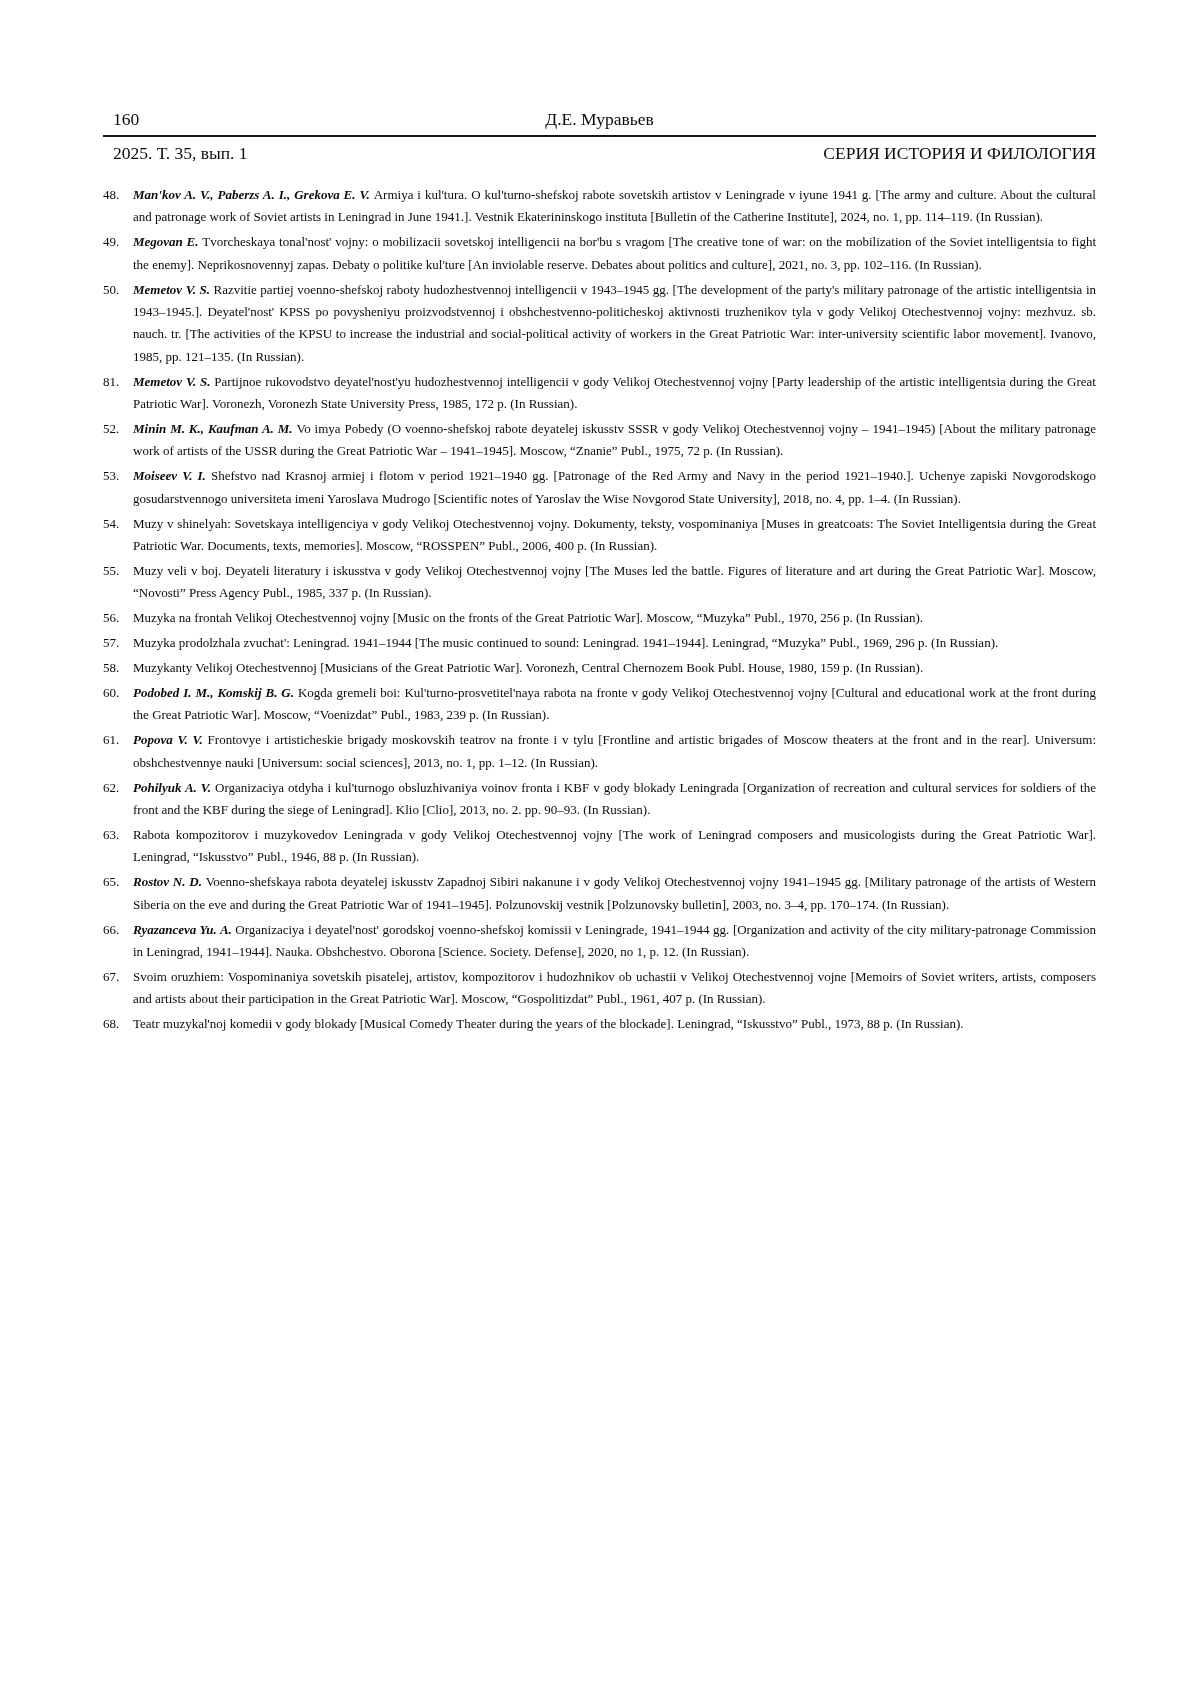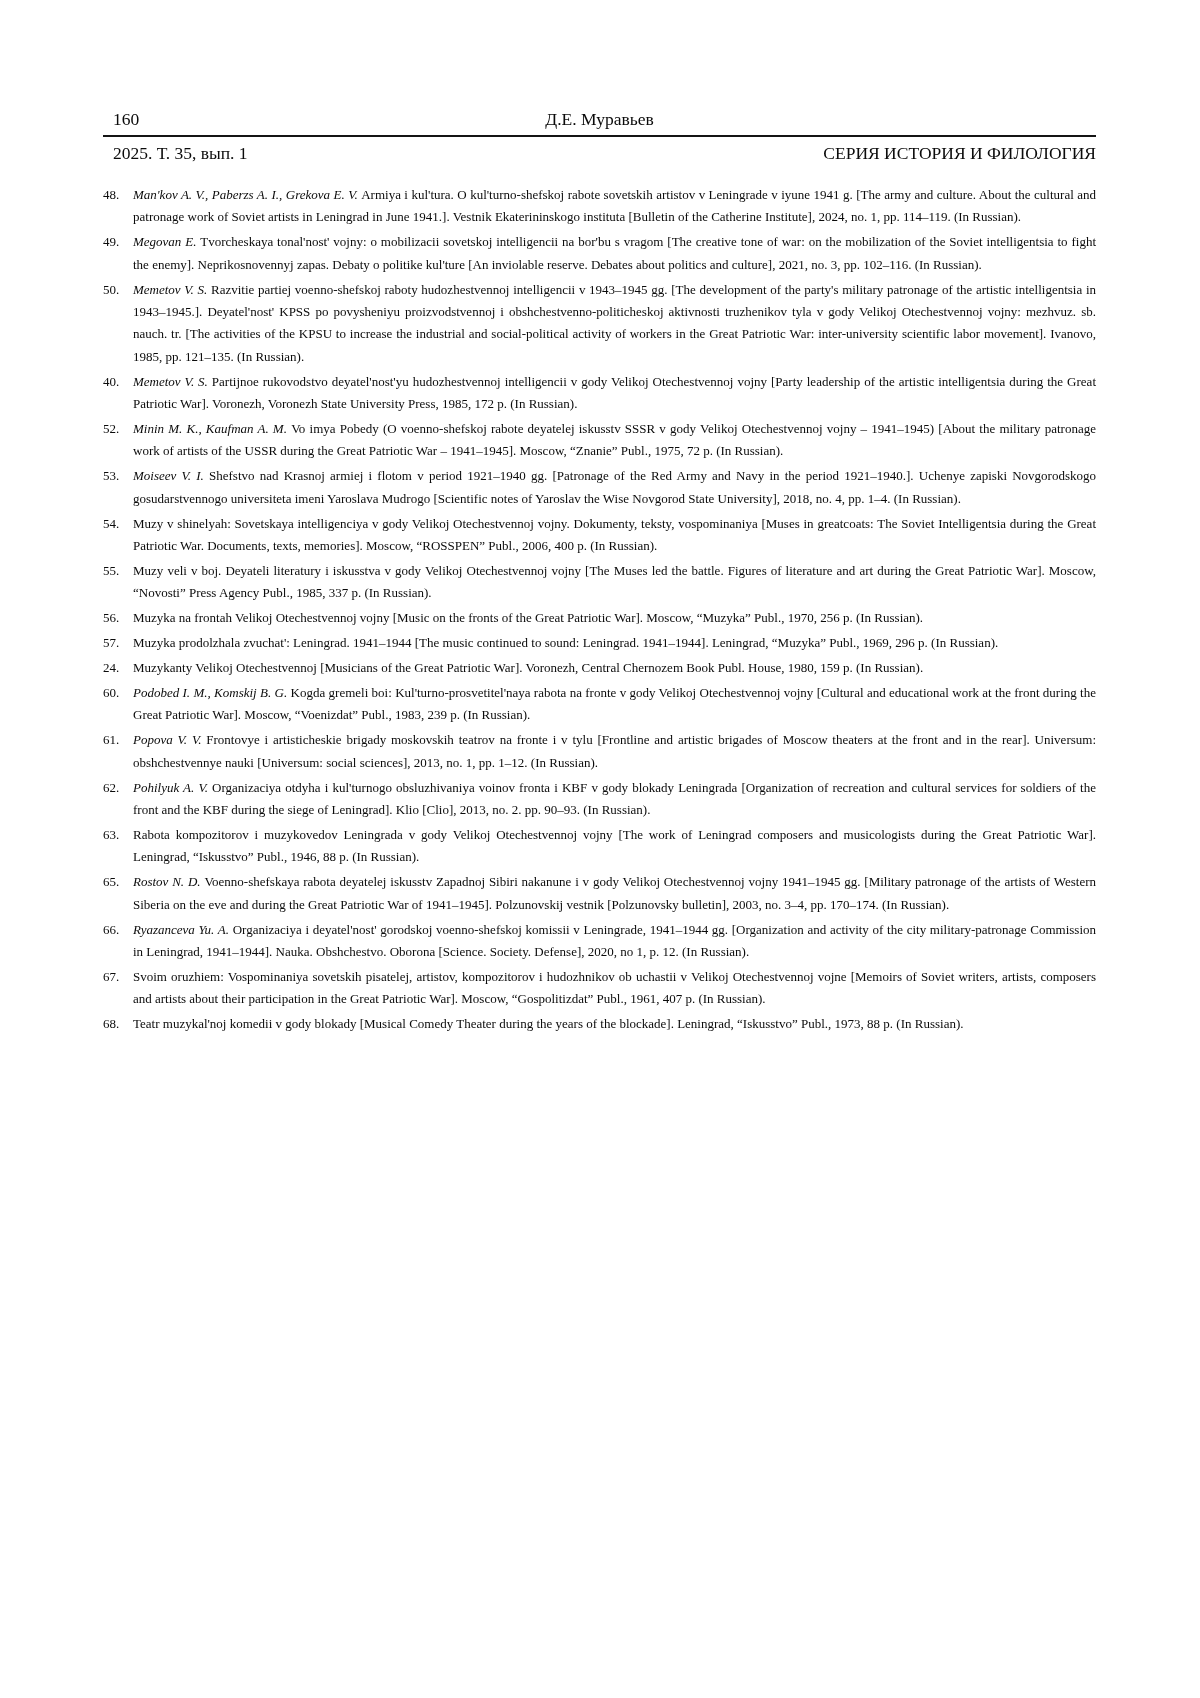--- a/index.html
+++ b/index.html
@@ -54,20 +54,21 @@
     text-align: justify;
     margin-bottom: 2.5px;
   }
   .entry .num {
     position: absolute;
     left: 0;
     top: 0;
   }
   .entry .authors {
     font-style: italic;
+    font-weight: bold;
   }
 </style>
 </head>
 <body>
 
 <div class="page">
   <header>
     <div class="hrow1">
       <span class="page-num">160</span>
       <span>Д.Е. Муравьев</span>
@@ -75,28 +76,28 @@
     <div class="hrow2">
       <span>2025. Т. 35, вып. 1</span>
       <span>СЕРИЯ ИСТОРИЯ И ФИЛОЛОГИЯ</span>
     </div>
   </header>
 
   <main class="ref-list" id="ref-list">
       <div class="entry"><span class="num">48.</span><span class="authors">Man'kov A. V., Paberzs A. I., Grekova E. V. </span><span>Armiya i kul'tura. O kul'turno-shefskoj rabote sovetskih artistov v Leningrade v iyune 1941 g. [The army and culture. About the cultural and patronage work of Soviet artists in Leningrad in June 1941.]. Vestnik Ekaterininskogo instituta [Bulletin of the Catherine Institute], 2024, no. 1, pp. 114–119. (In Russian).</span></div>
       <div class="entry"><span class="num">49.</span><span class="authors">Megovan E. </span><span>Tvorcheskaya tonal'nost' vojny: o mobilizacii sovetskoj intelligencii na bor'bu s vragom [The creative tone of war: on the mobilization of the Soviet intelligentsia to fight the enemy]. Neprikosnovennyj zapas. Debaty o politike kul'ture [An inviolable reserve. Debates about politics and culture], 2021, no. 3, pp. 102–116. (In Russian).</span></div>
       <div class="entry"><span class="num">50.</span><span class="authors">Memetov V. S. </span><span>Razvitie partiej voenno-shefskoj raboty hudozhestvennoj intelligencii v 1943–1945 gg. [The development of the party's military patronage of the artistic intelligentsia in 1943–1945.]. Deyatel'nost' KPSS po povysheniyu proizvodstvennoj i obshchestvenno-politicheskoj aktivnosti truzhenikov tyla v gody Velikoj Otechestvennoj vojny: mezhvuz. sb. nauch. tr. [The activities of the KPSU to increase the industrial and social-political activity of workers in the Great Patriotic War: inter-university scientific labor movement]. Ivanovo, 1985, pp. 121–135. (In Russian).</span></div>
-      <div class="entry"><span class="num">40.</span><span class="authors">Memetov V. S. </span><span>Partijnoe rukovodstvo deyatel'nost'yu hudozhestvennoj intelligencii v gody Velikoj Otechestvennoj vojny [Party leadership of the artistic intelligentsia during the Great Patriotic War]. Voronezh, Voronezh State University Press, 1985, 172 p. (In Russian).</span></div>
+      <div class="entry"><span class="num">81.</span><span class="authors">Memetov V. S. </span><span>Partijnoe rukovodstvo deyatel'nost'yu hudozhestvennoj intelligencii v gody Velikoj Otechestvennoj vojny [Party leadership of the artistic intelligentsia during the Great Patriotic War]. Voronezh, Voronezh State University Press, 1985, 172 p. (In Russian).</span></div>
       <div class="entry"><span class="num">52.</span><span class="authors">Minin M. K., Kaufman A. M. </span><span>Vo imya Pobedy (O voenno-shefskoj rabote deyatelej iskusstv SSSR v gody Velikoj Otechestvennoj vojny – 1941–1945) [About the military patronage work of artists of the USSR during the Great Patriotic War – 1941–1945]. Moscow, “Znanie” Publ., 1975, 72 p. (In Russian).</span></div>
       <div class="entry"><span class="num">53.</span><span class="authors">Moiseev V. I. </span><span>Shefstvo nad Krasnoj armiej i flotom v period 1921–1940 gg. [Patronage of the Red Army and Navy in the period 1921–1940.]. Uchenye zapiski Novgorodskogo gosudarstvennogo universiteta imeni Yaroslava Mudrogo [Scientific notes of Yaroslav the Wise Novgorod State University], 2018, no. 4, pp. 1–4. (In Russian).</span></div>
       <div class="entry"><span class="num">54.</span><span>Muzy v shinelyah: Sovetskaya intelligenciya v gody Velikoj Otechestvennoj vojny. Dokumenty, teksty, vospominaniya [Muses in greatcoats: The Soviet Intelligentsia during the Great Patriotic War. Documents, texts, memories]. Moscow, “ROSSPEN” Publ., 2006, 400 p. (In Russian).</span></div>
       <div class="entry"><span class="num">55.</span><span>Muzy veli v boj. Deyateli literatury i iskusstva v gody Velikoj Otechestvennoj vojny [The Muses led the battle. Figures of literature and art during the Great Patriotic War]. Moscow, “Novosti” Press Agency Publ., 1985, 337 p. (In Russian).</span></div>
       <div class="entry"><span class="num">56.</span><span>Muzyka na frontah Velikoj Otechestvennoj vojny [Music on the fronts of the Great Patriotic War]. Moscow, “Muzyka” Publ., 1970, 256 p. (In Russian).</span></div>
       <div class="entry"><span class="num">57.</span><span>Muzyka prodolzhala zvuchat': Leningrad. 1941–1944 [The music continued to sound: Leningrad. 1941–1944]. Leningrad, “Muzyka” Publ., 1969, 296 p. (In Russian).</span></div>
-      <div class="entry"><span class="num">24.</span><span>Muzykanty Velikoj Otechestvennoj [Musicians of the Great Patriotic War]. Voronezh, Central Chernozem Book Publ. House, 1980, 159 p. (In Russian).</span></div>
+      <div class="entry"><span class="num">58.</span><span>Muzykanty Velikoj Otechestvennoj [Musicians of the Great Patriotic War]. Voronezh, Central Chernozem Book Publ. House, 1980, 159 p. (In Russian).</span></div>
       <div class="entry"><span class="num">60.</span><span class="authors">Podobed I. M., Komskij B. G. </span><span>Kogda gremeli boi: Kul'turno-prosvetitel'naya rabota na fronte v gody Velikoj Otechestvennoj vojny [Cultural and educational work at the front during the Great Patriotic War]. Moscow, “Voenizdat” Publ., 1983, 239 p. (In Russian).</span></div>
       <div class="entry"><span class="num">61.</span><span class="authors">Popova V. V. </span><span>Frontovye i artisticheskie brigady moskovskih teatrov na fronte i v tylu [Frontline and artistic brigades of Moscow theaters at the front and in the rear]. Universum: obshchestvennye nauki [Universum: social sciences], 2013, no. 1, pp. 1–12. (In Russian).</span></div>
       <div class="entry"><span class="num">62.</span><span class="authors">Pohilyuk A. V. </span><span>Organizaciya otdyha i kul'turnogo obsluzhivaniya voinov fronta i KBF v gody blokady Leningrada [Organization of recreation and cultural services for soldiers of the front and the KBF during the siege of Leningrad]. Klio [Clio], 2013, no. 2. pp. 90–93. (In Russian).</span></div>
       <div class="entry"><span class="num">63.</span><span>Rabota kompozitorov i muzykovedov Leningrada v gody Velikoj Otechestvennoj vojny [The work of Leningrad composers and musicologists during the Great Patriotic War]. Leningrad, “Iskusstvo” Publ., 1946, 88 p. (In Russian).</span></div>
       <div class="entry"><span class="num">65.</span><span class="authors">Rostov N. D. </span><span>Voenno-shefskaya rabota deyatelej iskusstv Zapadnoj Sibiri nakanune i v gody Velikoj Otechestvennoj vojny 1941–1945 gg. [Military patronage of the artists of Western Siberia on the eve and during the Great Patriotic War of 1941–1945]. Polzunovskij vestnik [Polzunovsky bulletin], 2003, no. 3–4, pp. 170–174. (In Russian).</span></div>
       <div class="entry"><span class="num">66.</span><span class="authors">Ryazanceva Yu. A. </span><span>Organizaciya i deyatel'nost' gorodskoj voenno-shefskoj komissii v Leningrade, 1941–1944 gg. [Organization and activity of the city military-patronage Commission in Leningrad, 1941–1944]. Nauka. Obshchestvo. Oborona [Science. Society. Defense], 2020, no 1, p. 12. (In Russian).</span></div>
       <div class="entry"><span class="num">67.</span><span>Svoim oruzhiem: Vospominaniya sovetskih pisatelej, artistov, kompozitorov i hudozhnikov ob uchastii v Velikoj Otechestvennoj vojne [Memoirs of Soviet writers, artists, composers and artists about their participation in the Great Patriotic War]. Moscow, “Gospolitizdat” Publ., 1961, 407 p. (In Russian).</span></div>
       <div class="entry"><span class="num">68.</span><span>Teatr muzykal'noj komedii v gody blokady [Musical Comedy Theater during the years of the blockade]. Leningrad, “Iskusstvo” Publ., 1973, 88 p. (In Russian).</span></div>
     </main>
 </div>

